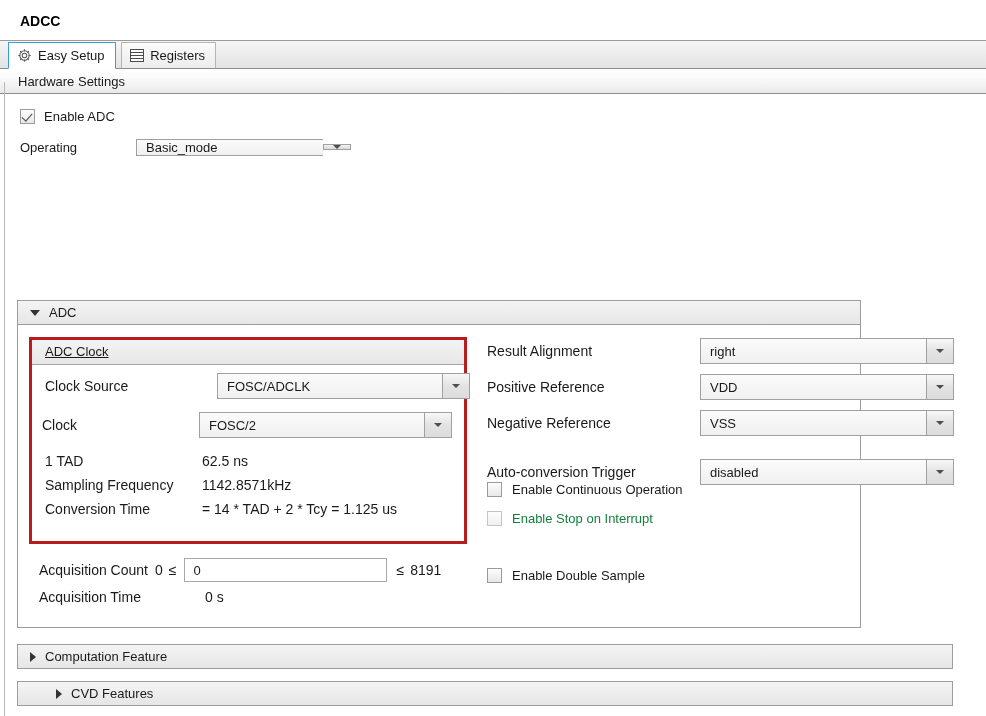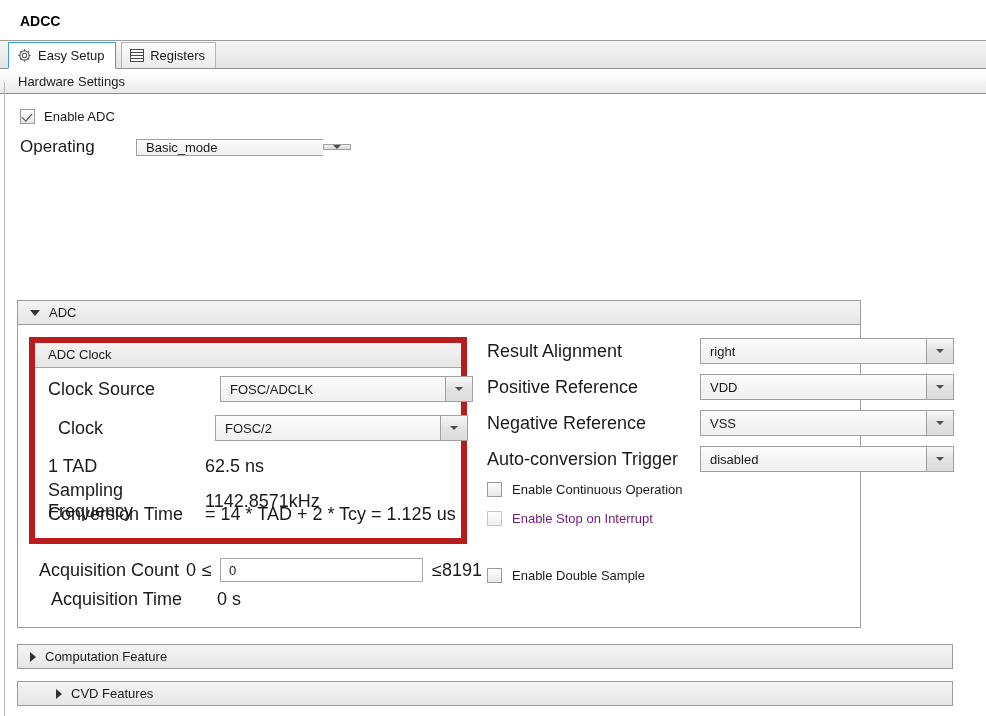--- a/index.html
+++ b/index.html
@@ -118,30 +118,30 @@
     width: 5px; height: 9px;
     border: solid #4a4a4a;
     border-width: 0 1.6px 1.6px 0;
     transform: rotate(42deg);
   }
   .chk.disabled {
     border-color: #c5c5c5;
     background: linear-gradient(to bottom, #fdfdfd 0%, #f0f0f0 100%);
   }
   .lbl { font-size: 13px; color: #1a1a1a; }
-  .lbl.dim { color: #701a75; }
+  .lbl.dim { color: #15803d; }
 
   
   .row-operating {
     display: flex;
     align-items: center;
     margin: 10px 0 0 20px;
     height: 26px;
   }
-  .row-operating .cap { width: 116px; font-size: 17px; }
+  .row-operating .cap { width: 116px; font-size: 13px; }
 
   
   .combo { display: inline-flex; height: 26px; box-sizing: border-box; }
   .combo .val {
     background: linear-gradient(to bottom, #fbfbfb 0%, #f0f0f0 100%);
     border: 1px solid #a0a0a0;
     border-right: none;
     box-sizing: border-box;
     display: flex;
     align-items: center;
@@ -196,36 +196,37 @@
   .sect-body {
     border: 1px solid #9c9c9c;
     border-top: none;
     background: #ffffff;
     box-sizing: border-box;
     position: relative;
   }
 
   
   .groupbox {
-    border: 6px solid #b91c1c;
+    border: 3px solid #b91c1c;
     background: #ffffff;
     box-sizing: border-box;
+    text-decoration: underline;
   }
   .groupbox > .gb-title {
     height: 24px;
     line-height: 24px;
     background: linear-gradient(to bottom, #f4f4f4 0%, #e6e6e6 100%);
     border-bottom: 1px solid #a5a5a5;
     padding-left: 13px;
     font-size: 13px;
   }
 
   .fr { display: flex; align-items: center; }
 
-  .info-lbl { font-size: 18px; color: #1a1a1a; }
+  .info-lbl { font-size: 14px; color: #1a1a1a; }
 
   .txtfield {
     height: 24px;
     box-sizing: border-box;
     border: 1px solid #a8a8a8;
     background: #ffffff;
     display: flex;
     align-items: center;
     padding-left: 8px;
     font-size: 13px;
@@ -301,21 +302,21 @@
           <span class="info-lbl" style="margin-left:13px; width:157px;">Clock Source</span>
           <span class="combo" style="width:253px;">
             <span class="val" style="width:225px;">FOSC/ADCLK</span>
             <span class="btn">
                 <i class="caret"></i>
               </span>
           </span>
         </div>
 
         <div class="fr abs" style="left:0; top:72px; width:438px;">
-          <span class="info-lbl" style="margin-left:23px; width:157px;">Clock</span>
+          <span class="info-lbl" style="margin-left:10px; width:157px;">Clock</span>
           <span class="combo" style="width:253px;">
             <span class="val" style="width:225px;">FOSC/2</span>
             <span class="btn">
                 <i class="caret"></i>
               </span>
           </span>
         </div>
 
         <div class="fr abs" style="left:13px; top:113px;">
           <span class="info-lbl" style="width:157px;">1 TAD</span>
@@ -330,24 +331,24 @@
           <span class="info-lbl">= 14 * TAD + 2 * Tcy = 1.125 us</span>
         </div>
       </div>
 
       <div class="fr abs" style="left:21px; top:233px;">
         <span class="info-lbl">Acquisition Count</span>
         <span class="info-lbl" style="margin-left:7px;">0</span>
         <span class="info-lbl" style="margin-left:6px;">≤</span>
         <span class="txtfield" style="margin-left:8px; width:203px;">0</span>
         <span class="info-lbl" style="margin-left:9px;">≤</span>
-        <span class="info-lbl" style="">8191</span>
-      </div>
-
-      <div class="fr abs" style="left:21px; top:264px;margin-left:12px;">
+        <span class="info-lbl" style="margin-left:6px;">8191</span>
+      </div>
+
+      <div class="fr abs" style="left:21px; top:264px;">
         <span class="info-lbl" style="width:166px;">Acquisition Time</span>
         <span class="info-lbl">0 s</span>
       </div>
 
       <div class="fr abs" style="left:469px; top:13px;">
         <span class="info-lbl" style="width:213px;">Result Alignment</span>
         <span class="combo" style="width:254px;">
           <span class="val" style="width:226px;">right</span>
           <span class="btn">
               <i class="caret"></i>
@@ -368,21 +369,21 @@
       <div class="fr abs" style="left:469px; top:49px;">
         <span class="info-lbl" style="width:213px;">Positive Reference</span>
         <span class="combo" style="width:254px;">
           <span class="val" style="width:226px;">VDD</span>
           <span class="btn">
               <i class="caret"></i>
             </span>
         </span>
       </div>
 
-      <div class="fr abs" style="left:469px; top:121px;">
+      <div class="fr abs" style="left:469px; top:134px;">
         <span class="info-lbl" style="width:213px;">Auto-conversion Trigger</span>
         <span class="combo" style="width:254px;">
           <span class="val" style="width:226px;">disabled</span>
           <span class="btn">
               <i class="caret"></i>
             </span>
         </span>
       </div>
 
       <div class="fr abs" style="left:469px; top:157px; gap:10px;">

